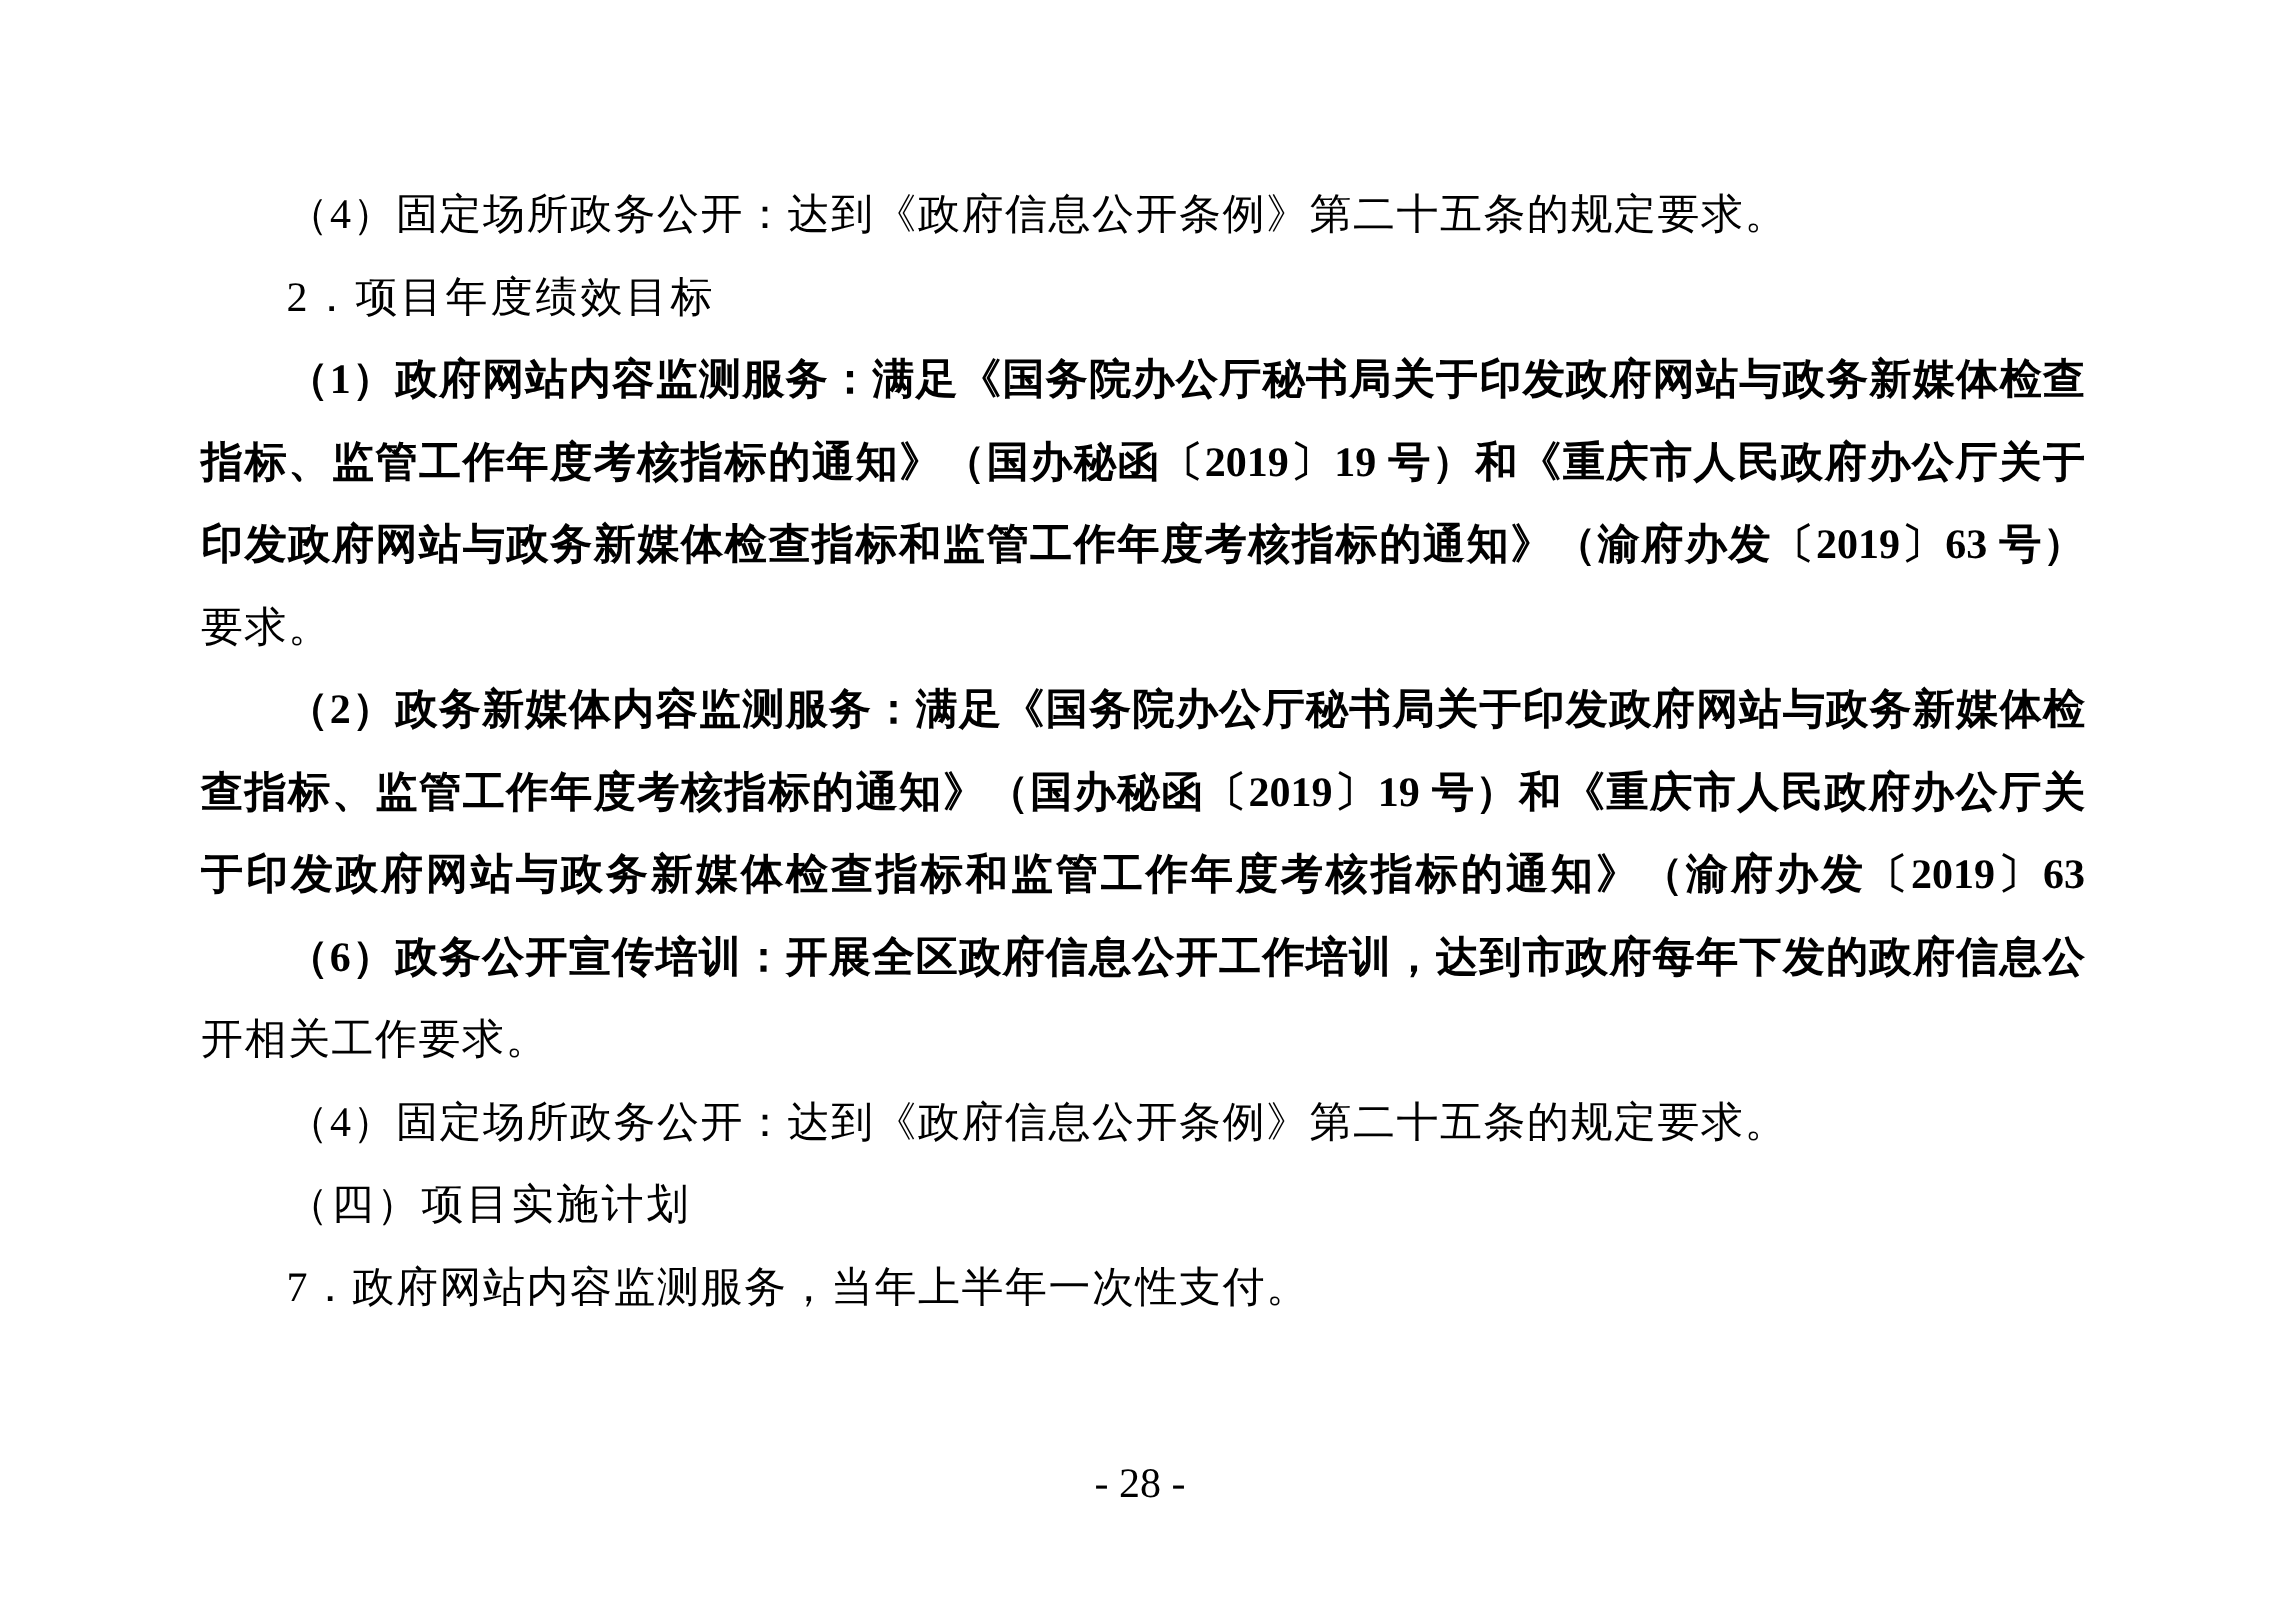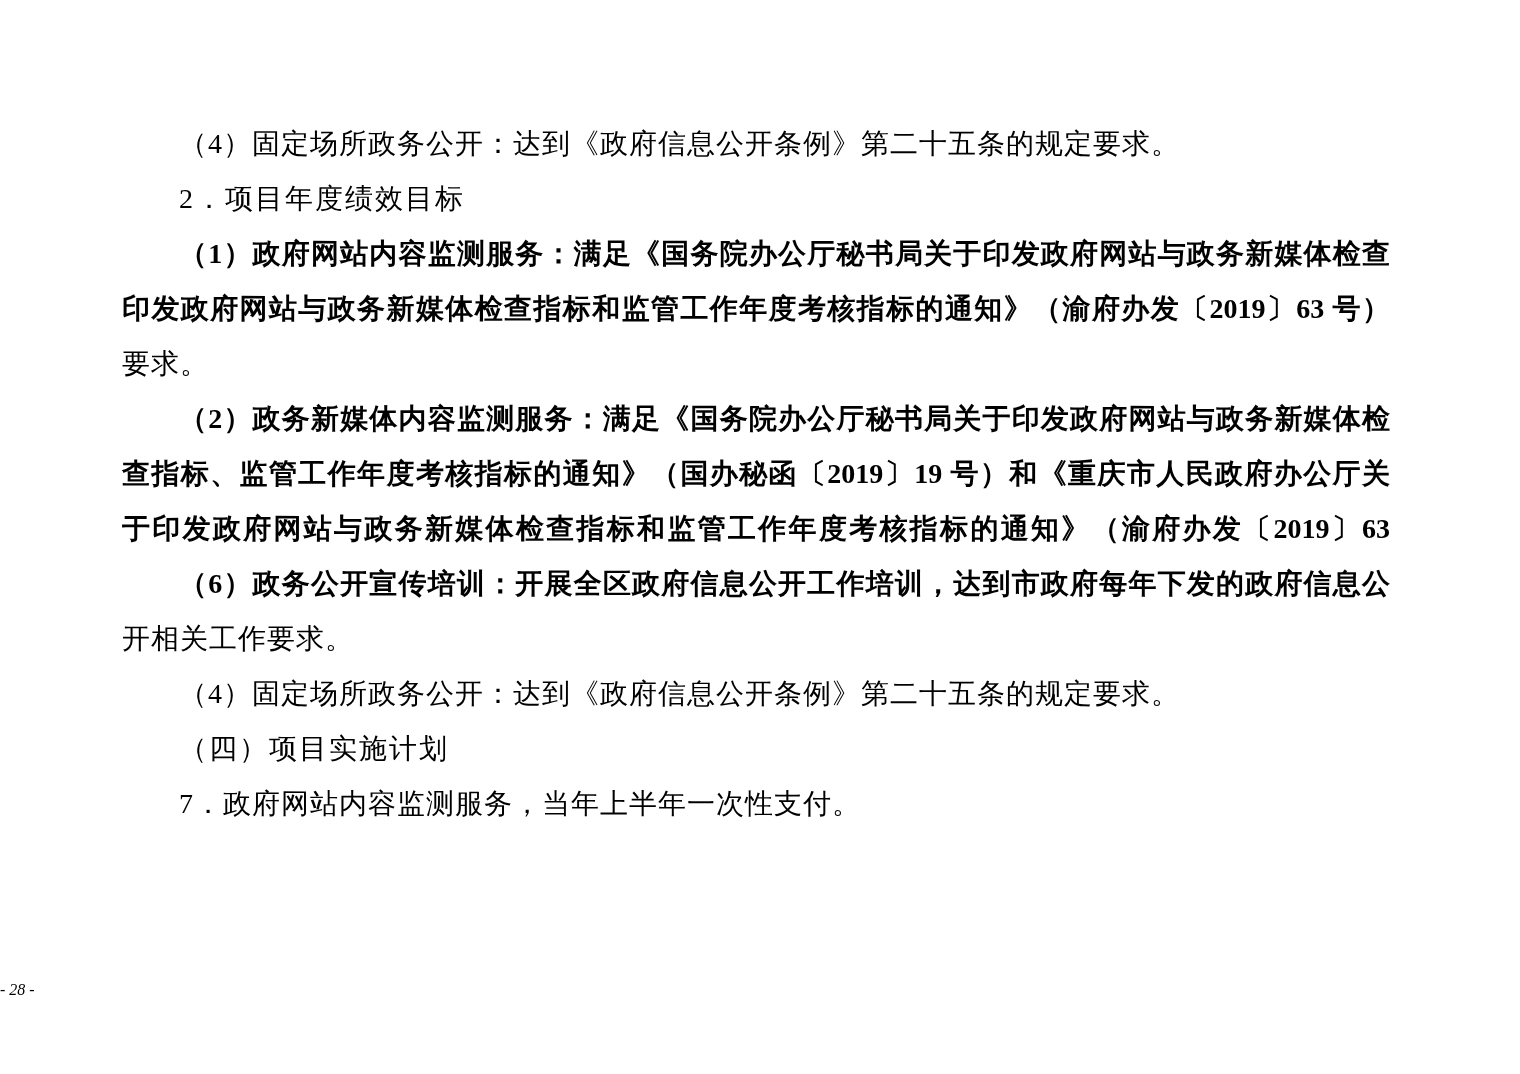--- a/index.html
+++ b/index.html
@@ -23,20 +23,21 @@
     width: 1268px;
   }
   .line {
     font-size: 28px;
     line-height: 55px;
     height: 55px;
     letter-spacing: 1px;
     text-align: left;
     white-space: nowrap;
     overflow: visible;
+    margin-left: 12px;
   }
   .line.full {
     white-space: normal;
     text-align: justify;
     text-align-last: justify;
     text-justify: inter-ideograph;
     letter-spacing: 0;
     font-weight: bold;
   }
   .line.indent {
@@ -44,37 +45,37 @@
   }
   .line.heading {
     font-weight: normal;
     letter-spacing: 2px;
   }
   .footer {
     position: absolute;
     left: 0;
     top: 975px;
     width: 100%;
-    text-align: left;
-    font-size: 16px;
+    text-align: center;
+    font-size: 28px;
     line-height: 30px;
-    font-style: italic;
   }
 </style>
 </head>
 <body>
 
 <div class="page">
   <div class="content">
 
     <div class="line indent">（4）固定场所政务公开：达到《政府信息公开条例》第二十五条的规定要求。</div>
 
     <div class="line indent heading">2．项目年度绩效目标</div>
 
     <div class="line indent full">（1）政府网站内容监测服务：满足《国务院办公厅秘书局关于印发政府网站与政务新媒体检查</div>
+    <div class="line full">指标、监管工作年度考核指标的通知》（国办秘函〔2019〕19 号）和《重庆市人民政府办公厅关于</div>
     <div class="line full">印发政府网站与政务新媒体检查指标和监管工作年度考核指标的通知》（渝府办发〔2019〕63 号）</div>
     <div class="line">要求。</div>
 
     <div class="line indent full">（2）政务新媒体内容监测服务：满足《国务院办公厅秘书局关于印发政府网站与政务新媒体检</div>
     <div class="line full">查指标、监管工作年度考核指标的通知》（国办秘函〔2019〕19 号）和《重庆市人民政府办公厅关</div>
     <div class="line full">于印发政府网站与政务新媒体检查指标和监管工作年度考核指标的通知》（渝府办发〔2019〕63</div>
 
     <div class="line indent full">（6）政务公开宣传培训：开展全区政府信息公开工作培训，达到市政府每年下发的政府信息公</div>
     <div class="line">开相关工作要求。</div>
 

